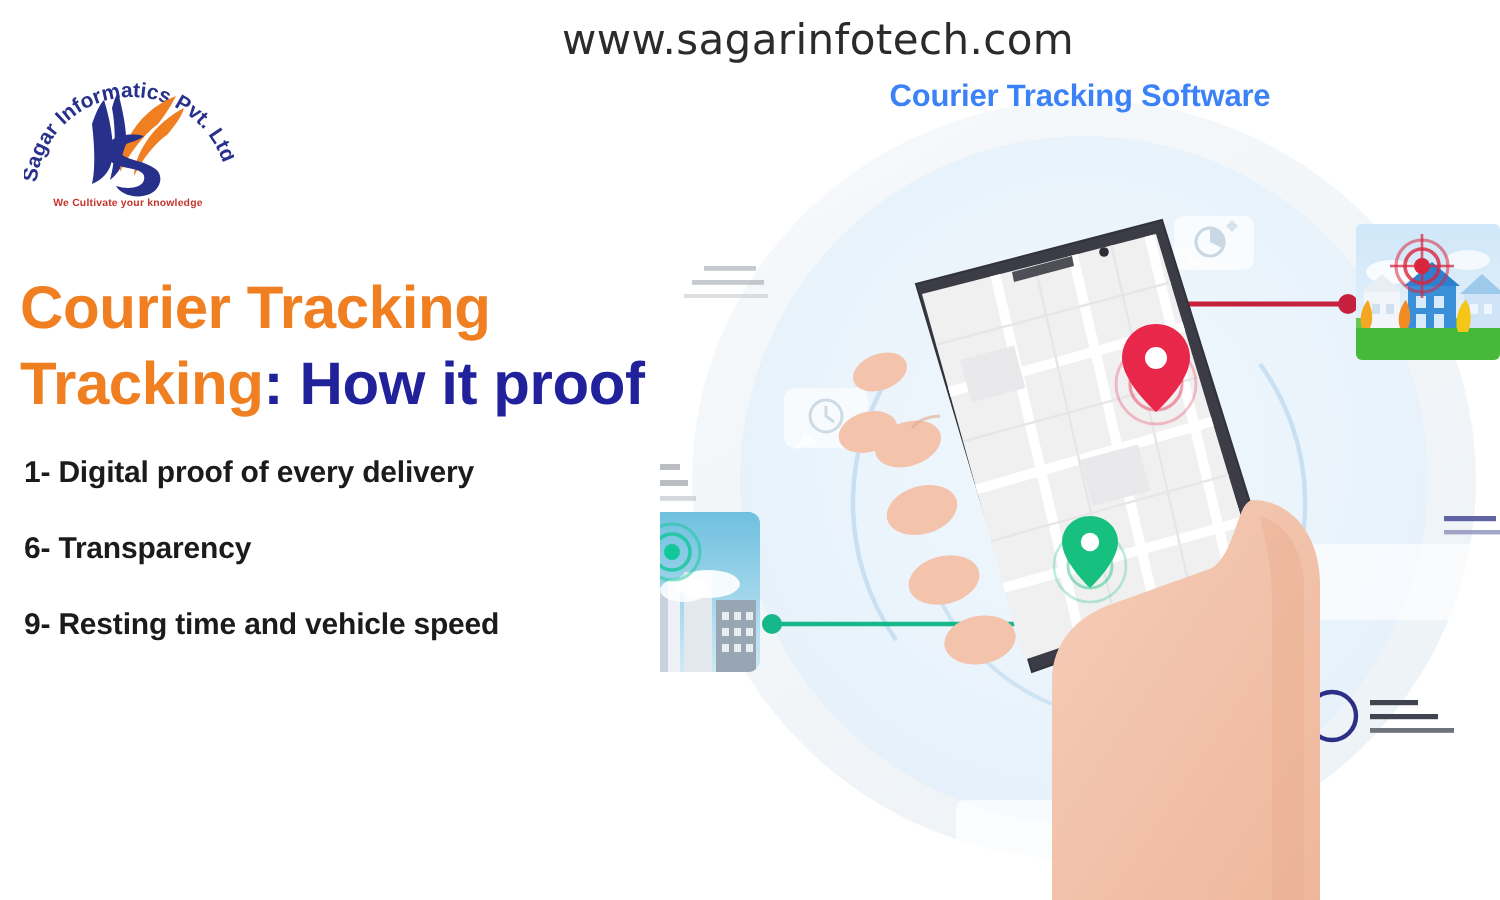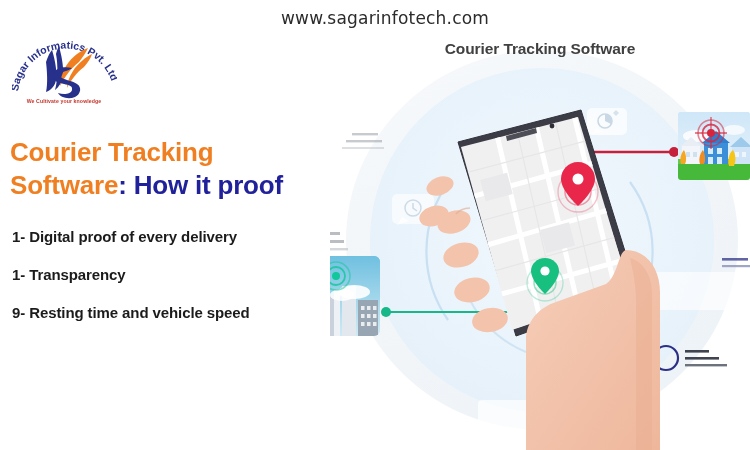--- a/index.html
+++ b/index.html
@@ -7,49 +7,49 @@
     width:750px;height:450px;overflow:hidden;
     background:#ffffff;
     font-family:"Liberation Sans", sans-serif;
     position:relative;
   }
   .stage{position:absolute;inset:0;width:750px;height:450px;overflow:hidden;background:#fff;}
 
   
   .site-url{
     position:absolute;left:281px;top:8px;
-    font-size:17px;color:#2b2b2b;letter-spacing:.2px;
+    font-size:21px;color:#2b2b2b;letter-spacing:.2px;
     font-family:"DejaVu Sans", sans-serif;font-weight:400;
   }
 
   
   .logo{position:absolute;left:12px;top:24px;width:105px;height:85px;}
   .logo svg{display:block;}
 
   
   .headline{
     position:absolute;left:10px;top:136px;width:330px;
-    font-size:26px;font-weight:bold;line-height:1.28;
+    font-size:30px;font-weight:bold;line-height:1.28;
     letter-spacing:-.2px;
   }
   .hl-orange{color:#F07F22;}
   .hl-blue{color:#20219B;}
 
   
   .bullets{position:absolute;left:12px;top:228px;width:330px;}
   .bullet{
     font-size:15px;font-weight:bold;color:#1b1b1b;
     margin-bottom:21px;letter-spacing:-.1px;white-space:nowrap;
   }
 
   
   .illus{position:absolute;left:330px;top:0;width:420px;height:450px;}
   .illus-title{
     position:absolute;left:0;top:40px;width:420px;text-align:center;
-    font-size:15.5px;font-weight:bold;color:#404040;letter-spacing:-.1px;
+    font-size:15.5px;font-weight:bold;color:#3b82f6;letter-spacing:-.1px;
   }
   .illus svg{position:absolute;left:0;top:0;}
 </style>
 </head>
 <body>
 
 <div class="stage">
 
   <div class="site-url">www.sagarinfotech.com</div>
 
@@ -72,27 +72,27 @@
 
       <path d="M60,44 C52,42 42,44 41,51 C40,57 47,59 52,60 C57,61 61,62 60,66 C59,70 52,71 46,69
                C48,73 56,76 63,73 C69,70 70,63 65,60 C61,57 53,56 50,54 C47,52 49,48 54,47 C57,46 59,45 60,44 Z" fill="#27318C"></path>
 
       <text x="52" y="79" text-anchor="middle" font-family="Liberation Sans, sans-serif" font-size="5.2" font-weight="bold" fill="#C4362C" letter-spacing="0.1">We Cultivate your knowledge</text>
     </svg>
   </div>
 
   <div class="headline">
     <span class="hl-orange">Courier Tracking</span><br>
-    <span class="hl-orange">Software</span><span class="hl-blue">:</span>
+    <span class="hl-orange">Tracking</span><span class="hl-blue">:</span>
     <span class="hl-blue">How it proof</span>
   </div>
 
   <div class="bullets">
     <div class="bullet">1- Digital proof of every delivery</div>
-    <div class="bullet">1- Transparency</div>
+    <div class="bullet">6- Transparency</div>
     <div class="bullet">9- Resting time and vehicle speed</div>
   </div>
 
   <div class="illus">
 
     <svg width="420" height="450" viewBox="0 0 420 450">
       <defs>
         <linearGradient id="gBackdrop" x1="0" y1="0" x2="0.6" y2="1">
           <stop offset="0%" stop-color="#f7f9fb"></stop>
           <stop offset="100%" stop-color="#eef3f7"></stop>

